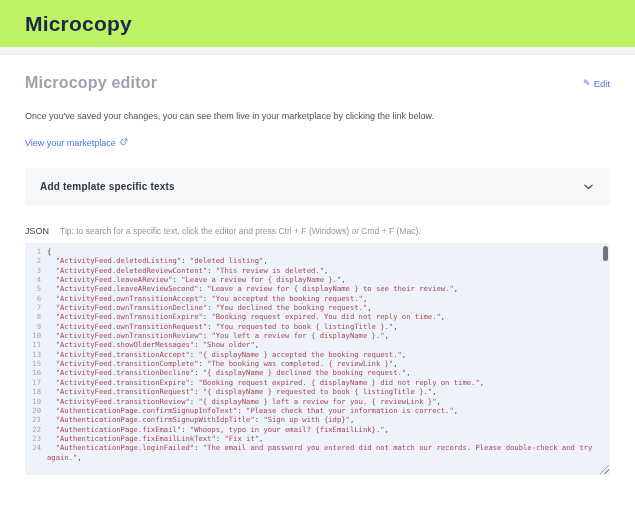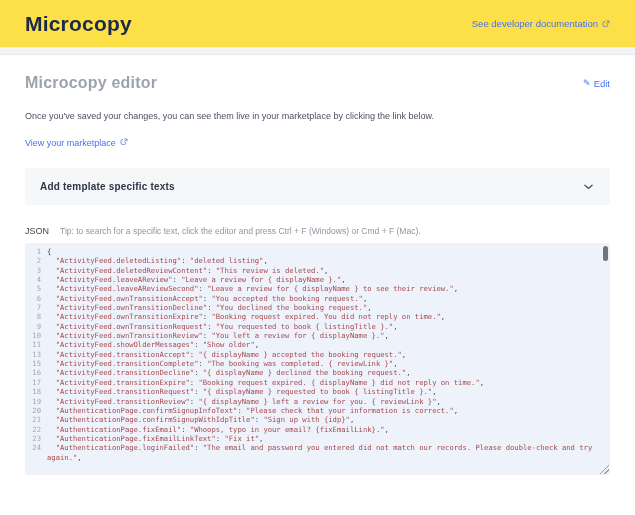--- a/index.html
+++ b/index.html
@@ -11,21 +11,21 @@
     --code-red:#a6494e;
     --code-punct:#3c4350;
     --gutter-gray:#9fa6b4;
     --panel-gray:#f6f7f9;
   }
   *{margin:0;padding:0;box-sizing:border-box;}
   html,body{width:635px;height:515px;overflow:hidden;background:#ffffff;
     font-family:"Liberation Sans", sans-serif;color:var(--body-gray);}
   
   .topbar{height:47px;display:flex;align-items:center;justify-content:space-between;
-    padding:0 25px;background:#fde047;}
+    padding:0 25px;background:#bef264;}
   .topbar h1{font-size:21px;font-weight:bold;color:var(--title-navy);letter-spacing:.2px;}
   .doc-link{display:inline-flex;align-items:center;gap:4px;color:var(--accent-blue);
     font-size:9.5px;text-decoration:none;cursor:pointer;}
   .band{height:8px;background:#f3f4f6;border-top:1px solid #eceef1;border-bottom:1px solid #e8eaed;}
   
   .content{padding:0 25px;}
   .section-head{margin-top:19px;display:flex;align-items:center;justify-content:space-between;}
   .section-title{font-size:16px;color:var(--muted-gray);font-weight:bold;letter-spacing:.2px;}
   .edit-link{display:inline-flex;align-items:center;gap:3px;color:var(--accent-blue);
     font-size:9.5px;text-decoration:none;cursor:pointer;}
@@ -59,29 +59,20 @@
     background:
       linear-gradient(135deg, transparent 0 45%, #9aa0a8 45% 55%, transparent 55% 70%, #9aa0a8 70% 80%, transparent 80%);
   }
   svg{display:block;}
 </style>
 </head>
 <body>
 
 <header class="topbar">
   <h1>Microcopy</h1>
-  <a class="doc-link">
-    <span>See developer documentation</span>
-    <span class="ext-icon">
-      <svg width="8" height="8" viewBox="0 0 12 12">
-          <path d="M5 2.5H2.8A1.3 1.3 0 0 0 1.5 3.8v4.4a1.3 1.3 0 0 0 1.3 1.3h4.4a1.3 1.3 0 0 0 1.3-1.3V6" fill="none" stroke="currentColor" stroke-width="1.1"></path>
-          <path d="M6.8 1.5h3.7v3.7M10.3 1.7 5.9 6.1" fill="none" stroke="currentColor" stroke-width="1.1"></path>
-        </svg>
-    </span>
-  </a>
 </header>
 
 <div class="band"></div>
 
 <main class="content">
 
   <div class="section-head">
     <h2 class="section-title">Microcopy editor</h2>
     <a class="edit-link">
       <span class="pencil">✎</span>

